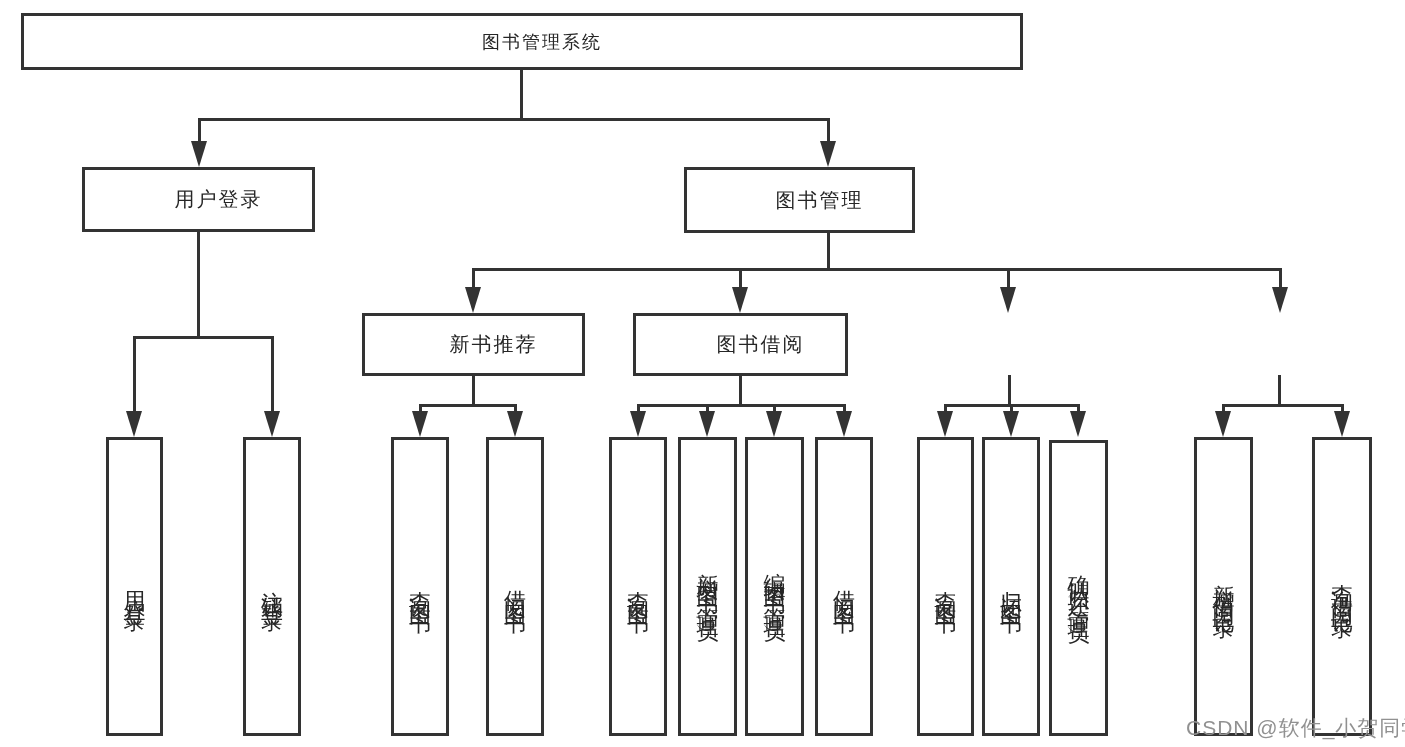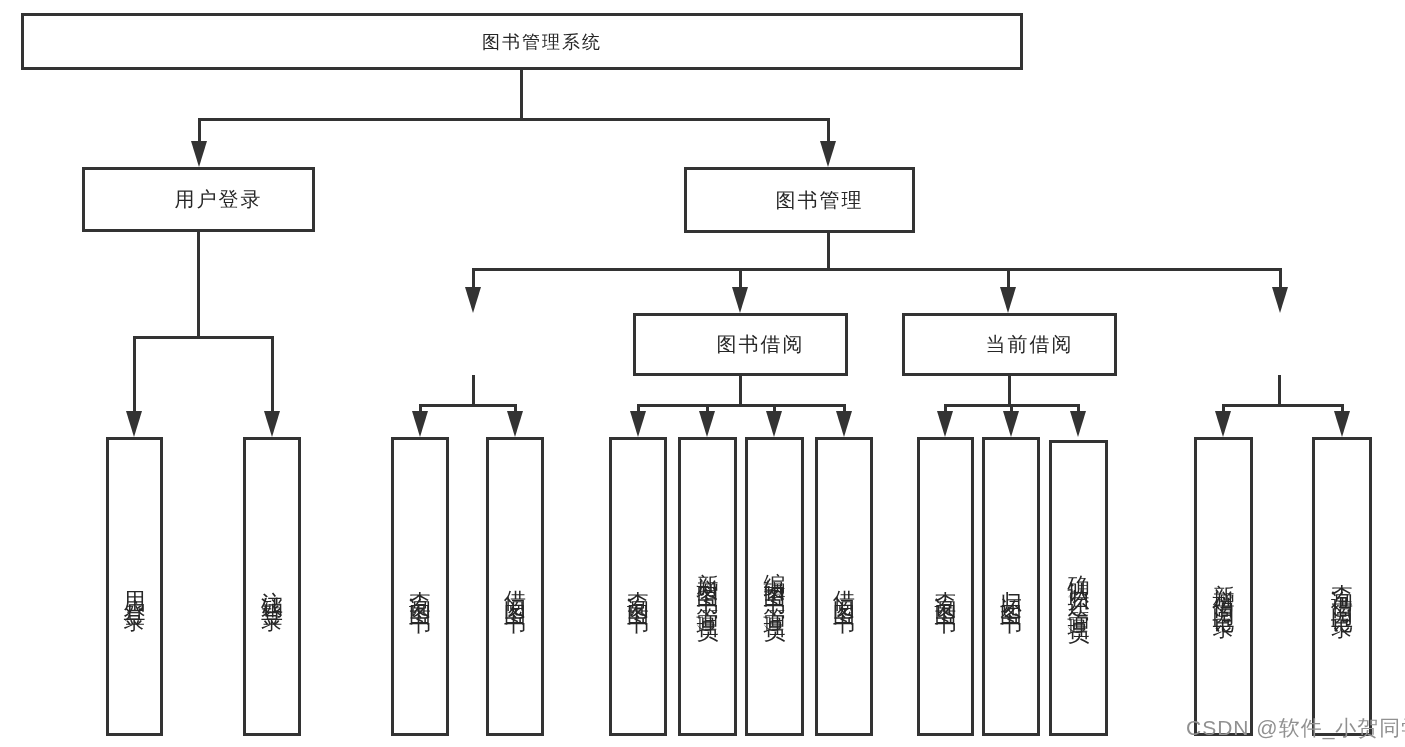--- a/index.html
+++ b/index.html
@@ -84,22 +84,22 @@
   <div class="hline" style="left:472px;top:268px;width:810px;"></div>
   <div class="vline" style="left:472px;top:268px;height:22px;"></div>
   <div class="arrow" style="left:465px;top:287px;"></div>
   <div class="vline" style="left:739px;top:268px;height:22px;"></div>
   <div class="arrow" style="left:732px;top:287px;"></div>
   <div class="vline" style="left:1007px;top:268px;height:22px;"></div>
   <div class="arrow" style="left:1000px;top:287px;"></div>
   <div class="vline" style="left:1279px;top:268px;height:22px;"></div>
   <div class="arrow" style="left:1272px;top:287px;"></div>
 
+  <div class="box" style="left:362px;top:313px;width:223px;height:63px;">新书推荐</div>
   <div class="box" style="left:633px;top:313px;width:215px;height:63px;">图书借阅</div>
-  <div class="box" style="left:902px;top:313px;width:215px;height:63px;">当前借阅</div>
 
   <div class="vline" style="left:472px;top:375px;height:31px;"></div>
   <div class="hline" style="left:419px;top:404px;width:98px;"></div>
   <div class="vline" style="left:419px;top:404px;height:13px;"></div>
   <div class="arrow" style="left:412px;top:411px;"></div>
   <div class="vline" style="left:514px;top:404px;height:13px;"></div>
   <div class="arrow" style="left:507px;top:411px;"></div>
 
   <div class="vline" style="left:739px;top:375px;height:31px;"></div>
   <div class="hline" style="left:637px;top:404px;width:209px;"></div>

